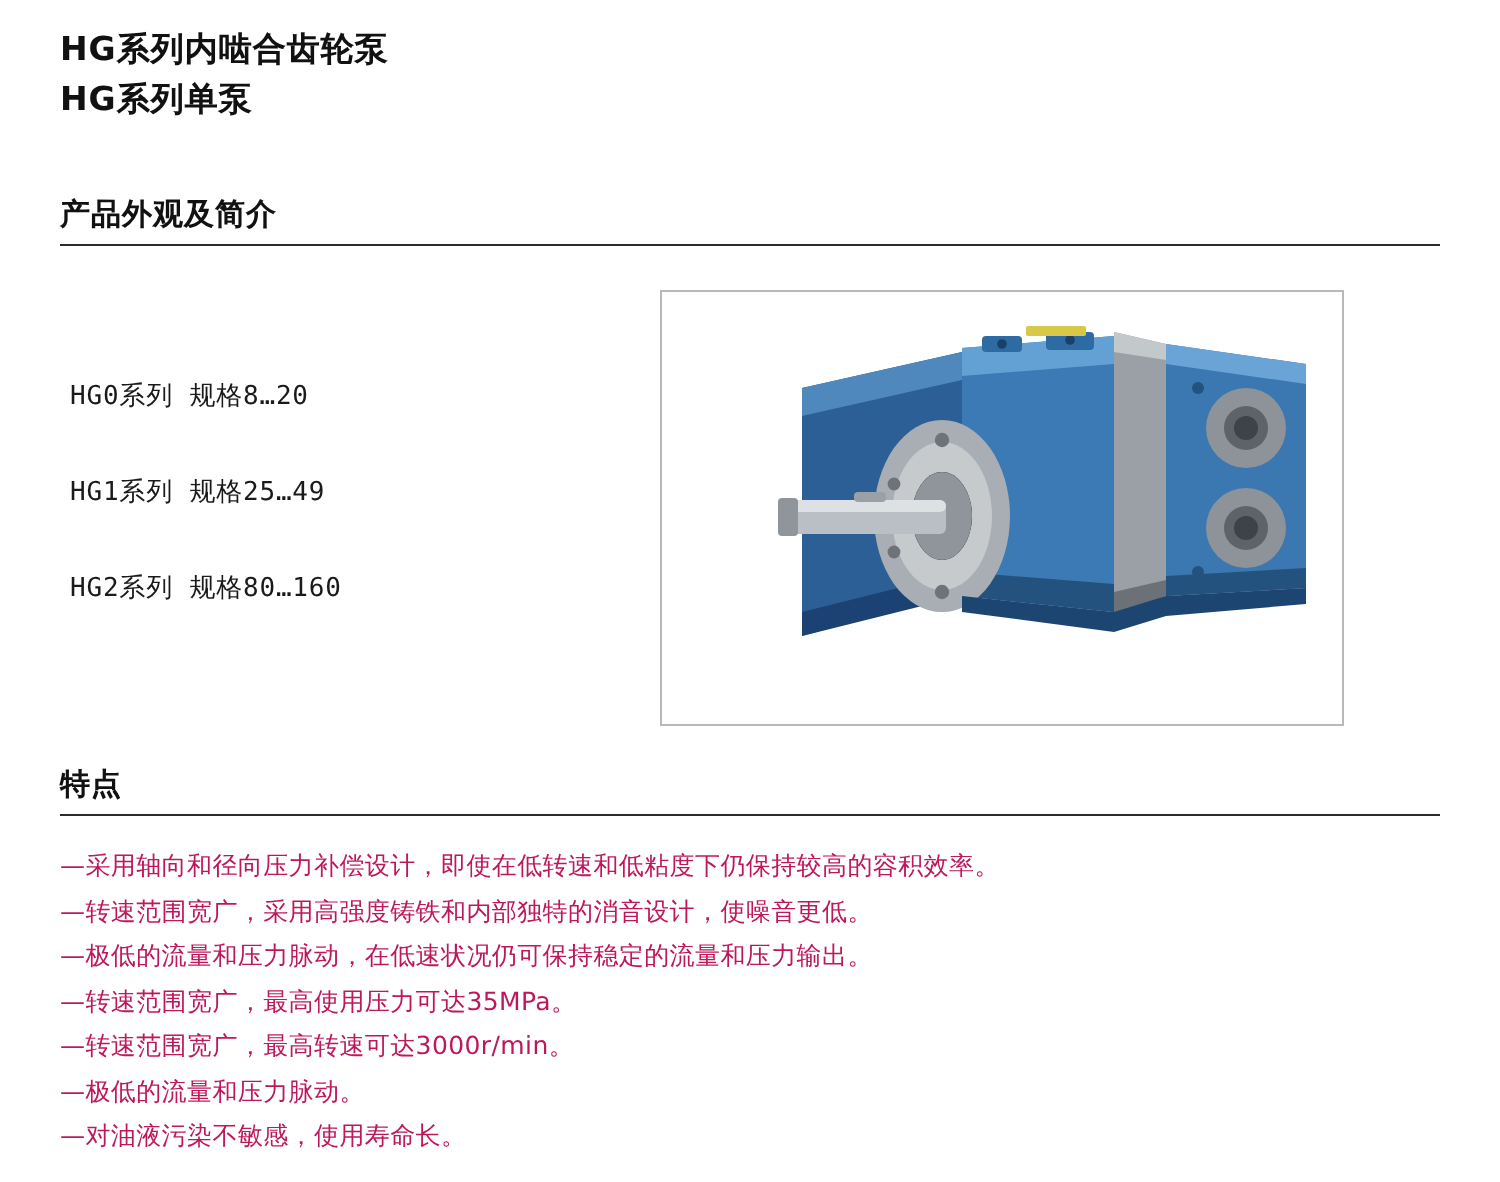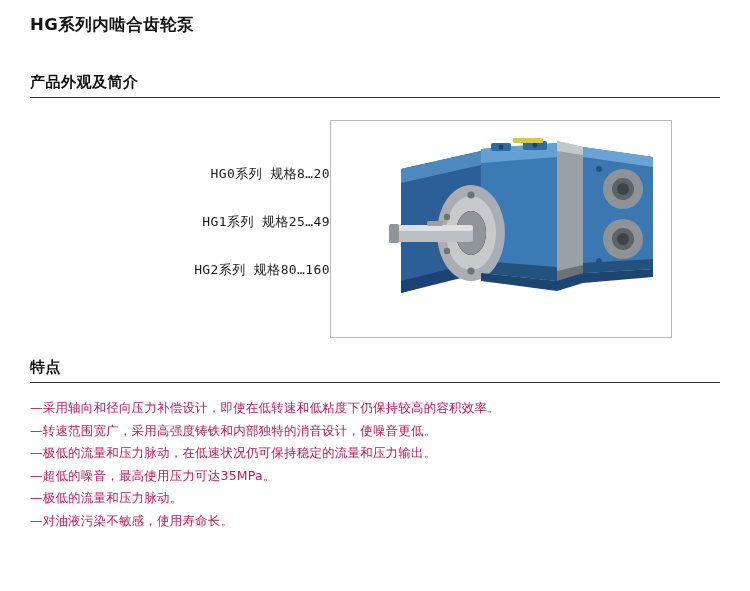--- a/index.html
+++ b/index.html
@@ -43,21 +43,20 @@
     border-bottom: 1.5px solid #2b2b2b;
     width: 690px;
   }
   .sec-products {
     margin-top: 36px;
   }
   .product-row {
     display: flex;
     align-items: flex-start;
     margin-top: 22px;
-    text-align: right;
   }
   .spec-list {
     width: 300px;
     padding-top: 45px;
     padding-left: 5px;
     box-sizing: border-box;
   }
   .spec-item {
     font-family: "DejaVu Sans Mono", "Liberation Mono", monospace;
     font-size: 13px;
@@ -93,20 +92,21 @@
     white-space: nowrap;
   }
 </style>
 </head>
 <body>
 
 <div class="page">
 
   <div class="doc-title">
     <div class="line">HG系列内啮合齿轮泵</div>
+    <div class="line">HG系列单泵</div>
   </div>
 
   <div class="sec-products">
     <div class="section-head">产品外观及简介</div>
     <div class="rule"></div>
 
     <div class="product-row">
       <div class="spec-list">
         <div class="spec-item">HG0系列 规格8…20</div>
         <div class="spec-item">HG1系列 规格25…49</div>
@@ -170,20 +170,21 @@
   </div>
 
   <div class="sec-features">
     <div class="section-head">特点</div>
     <div class="rule"></div>
 
     <div class="feature-list">
       <div class="feature-item">—采用轴向和径向压力补偿设计，即使在低转速和低粘度下仍保持较高的容积效率。</div>
       <div class="feature-item">—转速范围宽广，采用高强度铸铁和内部独特的消音设计，使噪音更低。</div>
       <div class="feature-item">—极低的流量和压力脉动，在低速状况仍可保持稳定的流量和压力输出。</div>
-      <div class="feature-item">—超低的噪音，最高使用压力可达35MPa。</div>
+      <div class="feature-item">—转速范围宽广，最高使用压力可达35MPa。</div>
+      <div class="feature-item">—转速范围宽广，最高转速可达3000r/min。</div>
       <div class="feature-item">—极低的流量和压力脉动。</div>
       <div class="feature-item">—对油液污染不敏感，使用寿命长。</div>
 
     </div>
   </div>
 
 </div>
 
 </body></html>

